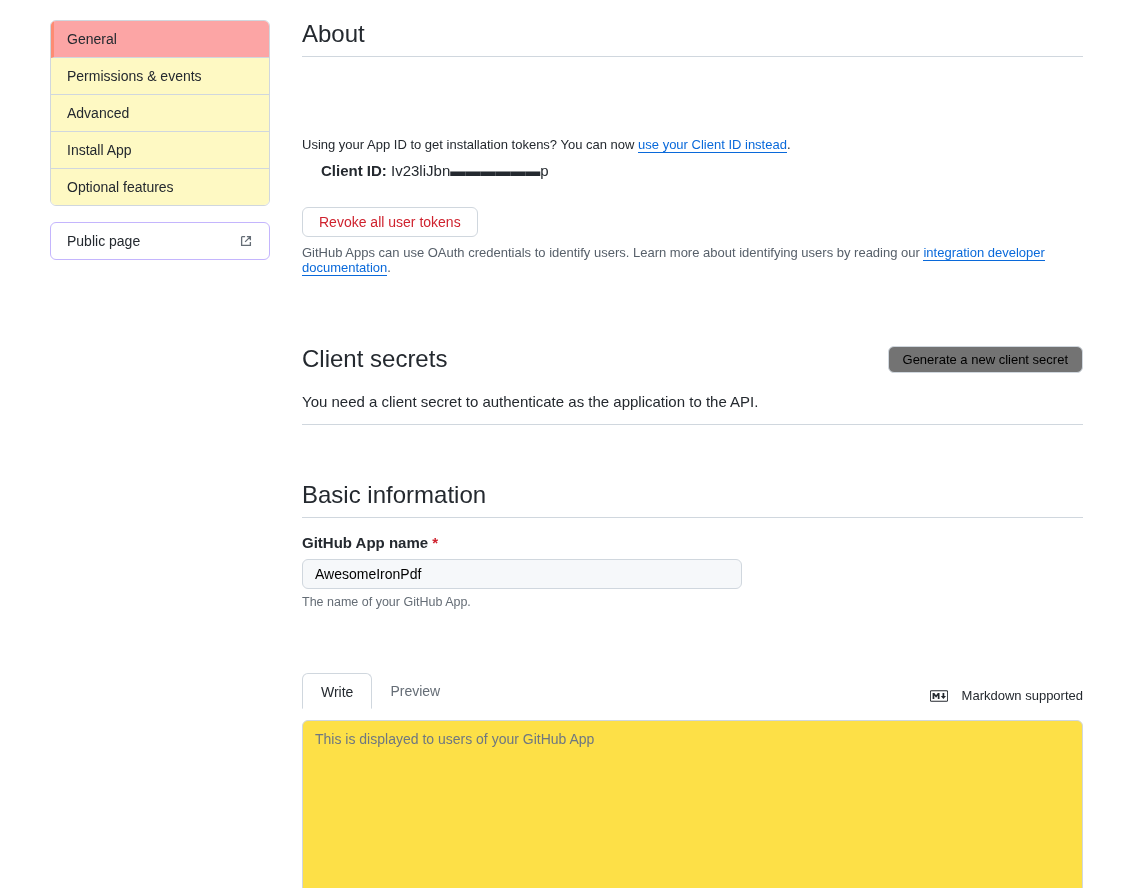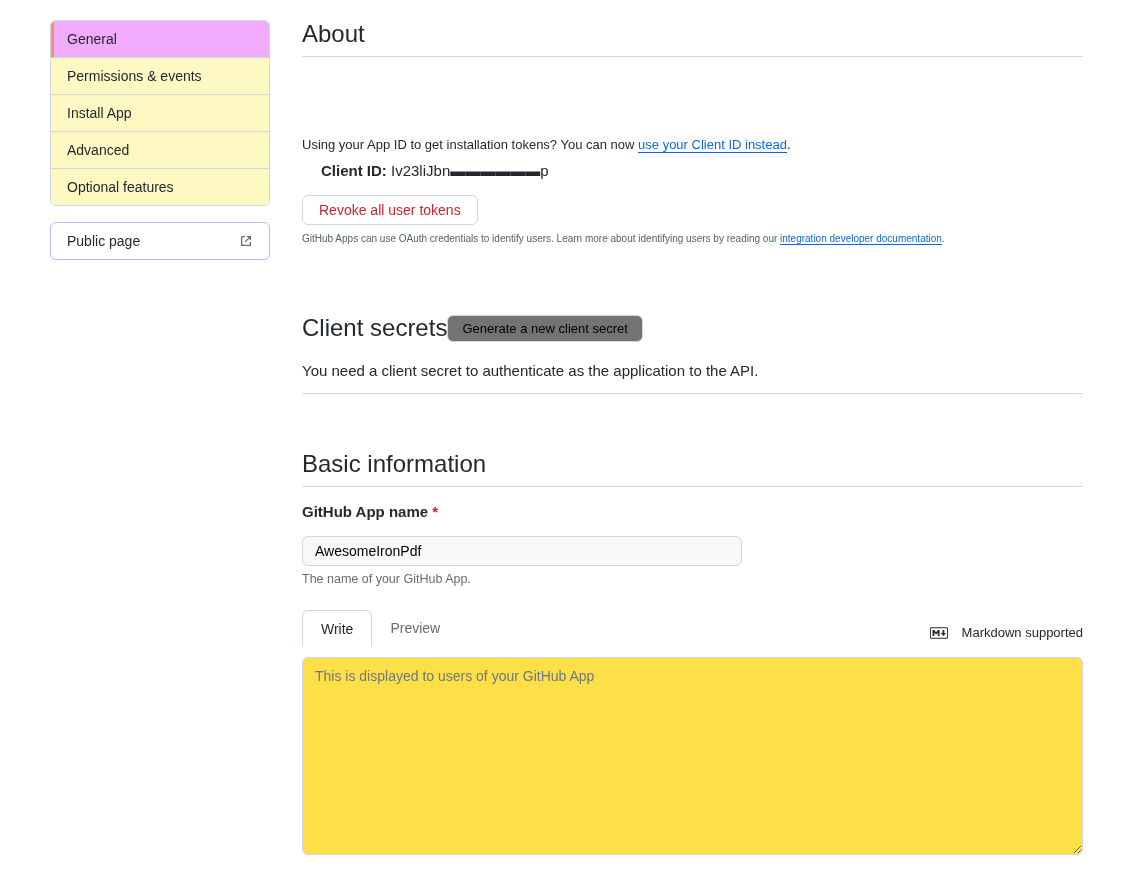--- a/index.html
+++ b/index.html
@@ -29,21 +29,21 @@
     padding: 10px 16px;
     border-bottom: 1px solid #d0d7de;
     cursor: pointer;
     background: #fef9c3;
     font-size: 14px;
   }
   .nav-item:last-child { border-bottom: none; }
   .nav-item.active {
     border-left: 3px solid #fd8c73;
     padding-left: 13px;
-    background: #f0abfc;
+    background: #fca5a5;
   }
   .public-page-box {
     margin-top: 16px;
     border: 1px solid #c4b5fd;
     border-radius: 6px;
     padding: 10px 16px;
     display: flex;
     justify-content: space-between;
     align-items: center;
     cursor: pointer;
@@ -60,20 +60,21 @@
   }
   h2.section-title {
     font-size: 24px;
     font-weight: 400;
     margin: 0 0 8px 0;
     padding-bottom: 8px;
     border-bottom: 1px solid #d0d7de;
   }
   .section-header-row {
     display: flex;
+    justify-content: space-between;
     align-items: center;
     margin: 0 0 8px 0;
   }
   .section-header-row h2.section-title {
     border-bottom: none;
     padding-bottom: 0;
     margin: 0;
   }
   .about-gap { height: 72px; }
   .small-text {
@@ -102,24 +103,24 @@
     cursor: pointer;
   }
   .btn-danger {
     color: #cf222e;
     background: #ffffff;
     border: 1px solid #d0d7de;
     padding: 6px 16px;
     font-size: 14px;
     border-radius: 6px;
   }
-  .revoke-wrap { margin-top: 16px; }
+  .revoke-wrap { margin-top: 28px; }
   .help-text {
     margin-top: 8px;
-    font-size: 10px;
+    font-size: 13px;
     color: #57606a;
   }
   .help-text .link { color: #0969da; }
   .section-spacer { height: 70px; }
   .client-secrets-border {
     border-bottom: 1px solid #d0d7de;
     padding-bottom: 14px;
   }
   .secrets-desc {
     margin-top: 20px;
@@ -128,21 +129,21 @@
   }
   .basic-info-wrap { margin-top: 56px; }
   .field-label {
     font-weight: 600;
     font-size: 15px;
     margin-top: 16px;
     display: block;
   }
   .required-star { color: #cf222e; }
   .text-input {
-    margin-top: 16px;
+    margin-top: 8px;
     width: 440px;
     padding: 6px 12px;
     font-size: 14px;
     border: 1px solid #d0d7de;
     border-radius: 6px;
     background: #f6f8fa;
   }
   .field-help {
     margin-top: 6px;
     font-size: 12.5px;
@@ -155,20 +156,21 @@
     align-items: flex-end;
   }
   .editor-tabs {
     display: flex;
   }
   .editor-tab {
     padding: 10px 18px 8px 18px;
     font-size: 14px;
     cursor: pointer;
     color: #656d76;
+    margin-top: 40px;
   }
   .editor-tab.active {
     border: 1px solid #d0d7de;
     border-bottom: 1px solid #fff;
     border-radius: 6px 6px 0 0;
     color: #24292f;
     background: #fff;
     position: relative;
     z-index: 2;
   }
@@ -202,22 +204,22 @@
   .desc-textarea::placeholder { color: #6e7781; }
 </style>
 </head>
 <body>
 
 <div class="layout">
   <aside class="sidebar">
     <div class="nav-box">
       <div class="nav-item active">General</div>
       <div class="nav-item">Permissions &amp; events</div>
+      <div class="nav-item">Advanced</div>
       <div class="nav-item">Install App</div>
-      <div class="nav-item">Advanced</div>
       <div class="nav-item">Optional features</div>
     </div>
     <div class="public-page-box">
       <span>Public page</span>
       <svg class="external-icon" viewBox="0 0 16 16">
         <path d="M3 3h4M3 3v10h10V9M9 3h4v4M13 3L7 9"></path>
       </svg>
     </div>
   </aside>
 

